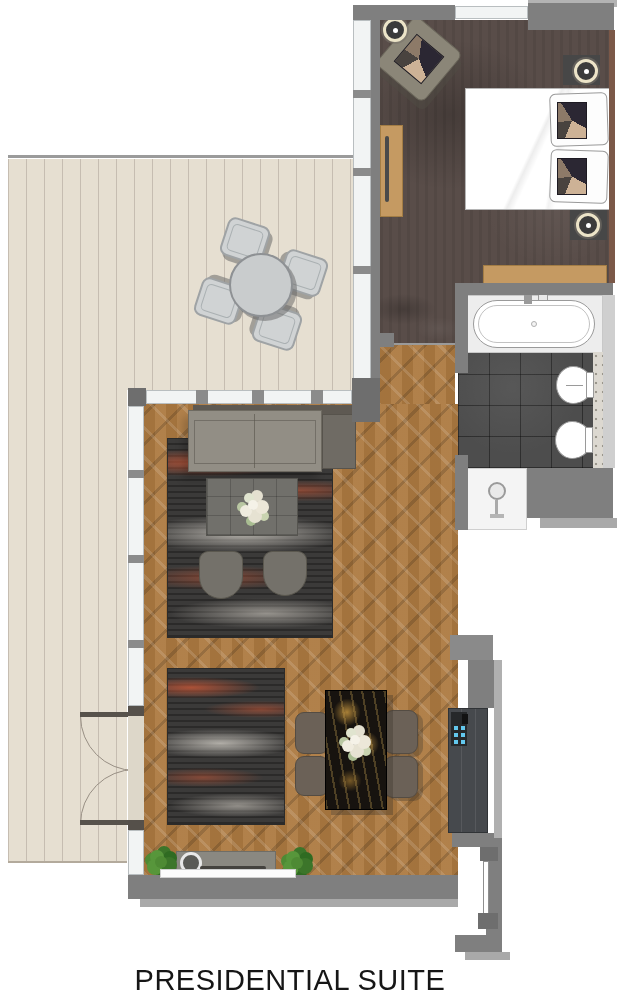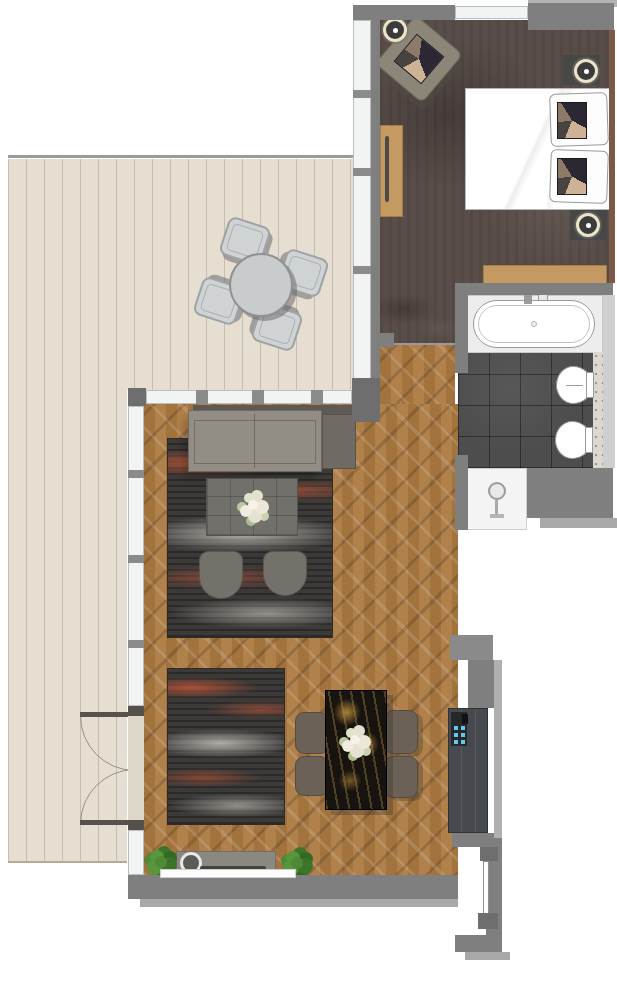--- a/index.html
+++ b/index.html
@@ -235,13 +235,14 @@
 
   <div class="wall" style="left:452px;top:833px;width:42px;height:14px;"></div>
   <div style="left:458px;top:847px;width:28px;height:88px;background:#fff;"></div>
   <div class="wall" style="left:486px;top:838px;width:16px;height:114px;"></div>
   <div style="left:483px;top:861px;width:6px;height:54px;background:#fff;border:1px solid #8f8f8f;"></div>
   <div style="left:480px;top:847px;width:18px;height:14px;background:#6e6e6e;"></div>
   <div style="left:478px;top:913px;width:20px;height:16px;background:#6e6e6e;"></div>
   <div class="wall" style="left:455px;top:935px;width:47px;height:17px;"></div>
   <div class="wall-light" style="left:465px;top:952px;width:45px;height:8px;"></div>
 
+  <div id="title">PRESIDENTIAL SUITE</div>
 </div>
 
 </body></html>

